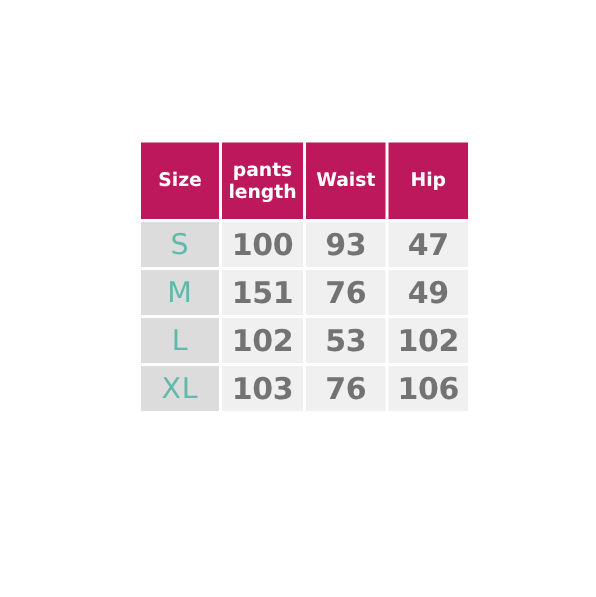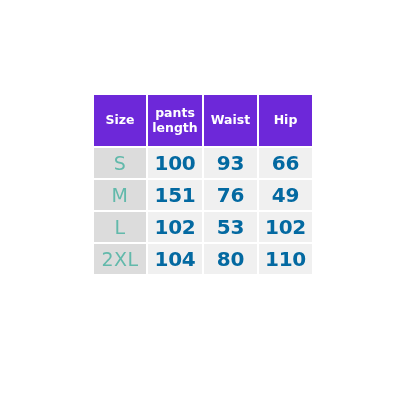--- a/index.html
+++ b/index.html
@@ -33,21 +33,21 @@
   }
 
   
   .col-size   { width: 52px; }
   .col-pants  { width: 54px; }
   .col-waist  { width: 53px; }
   .col-hip    { width: 53px; }
 
   
   #size-table thead th {
-    background: #6d28d9;
+    background: #be185d;
     color: #ffffff;
     font-size: 12.5px;
     font-weight: bold;
     line-height: 1.15;
     height: 51px;
     padding: 0 2px;
     text-align: center;
     vertical-align: middle;
     border: 0;
   }
@@ -64,21 +64,21 @@
   td.size-cell {
     background: #dcdcdc;
     color: #62b9ab;
     font-size: 19px;
     font-weight: normal;
     letter-spacing: 0.5px;
   }
 
   td.value-cell {
     background: #f0f0f0;
-    color: #0369a1;
+    color: #737373;
     font-size: 20px;
     font-weight: bold;
     letter-spacing: -0.2px;
   }
 </style>
 </head>
 <body>
 
 <div id="canvas">
 
@@ -97,36 +97,36 @@
         <th>Waist</th>
         <th>Hip</th>
       </tr>
     </thead>
 
     <tbody>
       <tr>
         <td class="size-cell">S</td>
         <td class="value-cell">100</td>
         <td class="value-cell">93</td>
-        <td class="value-cell">66</td>
+        <td class="value-cell">47</td>
       </tr>
       <tr>
         <td class="size-cell">M</td>
         <td class="value-cell">151</td>
         <td class="value-cell">76</td>
         <td class="value-cell">49</td>
       </tr>
       <tr>
         <td class="size-cell">L</td>
         <td class="value-cell">102</td>
         <td class="value-cell">53</td>
         <td class="value-cell">102</td>
       </tr>
       <tr>
-        <td class="size-cell">2XL</td>
-        <td class="value-cell">104</td>
-        <td class="value-cell">80</td>
-        <td class="value-cell">110</td>
+        <td class="size-cell">XL</td>
+        <td class="value-cell">103</td>
+        <td class="value-cell">76</td>
+        <td class="value-cell">106</td>
       </tr>
     </tbody>
   </table>
 
 </div>
 
 </body></html>

